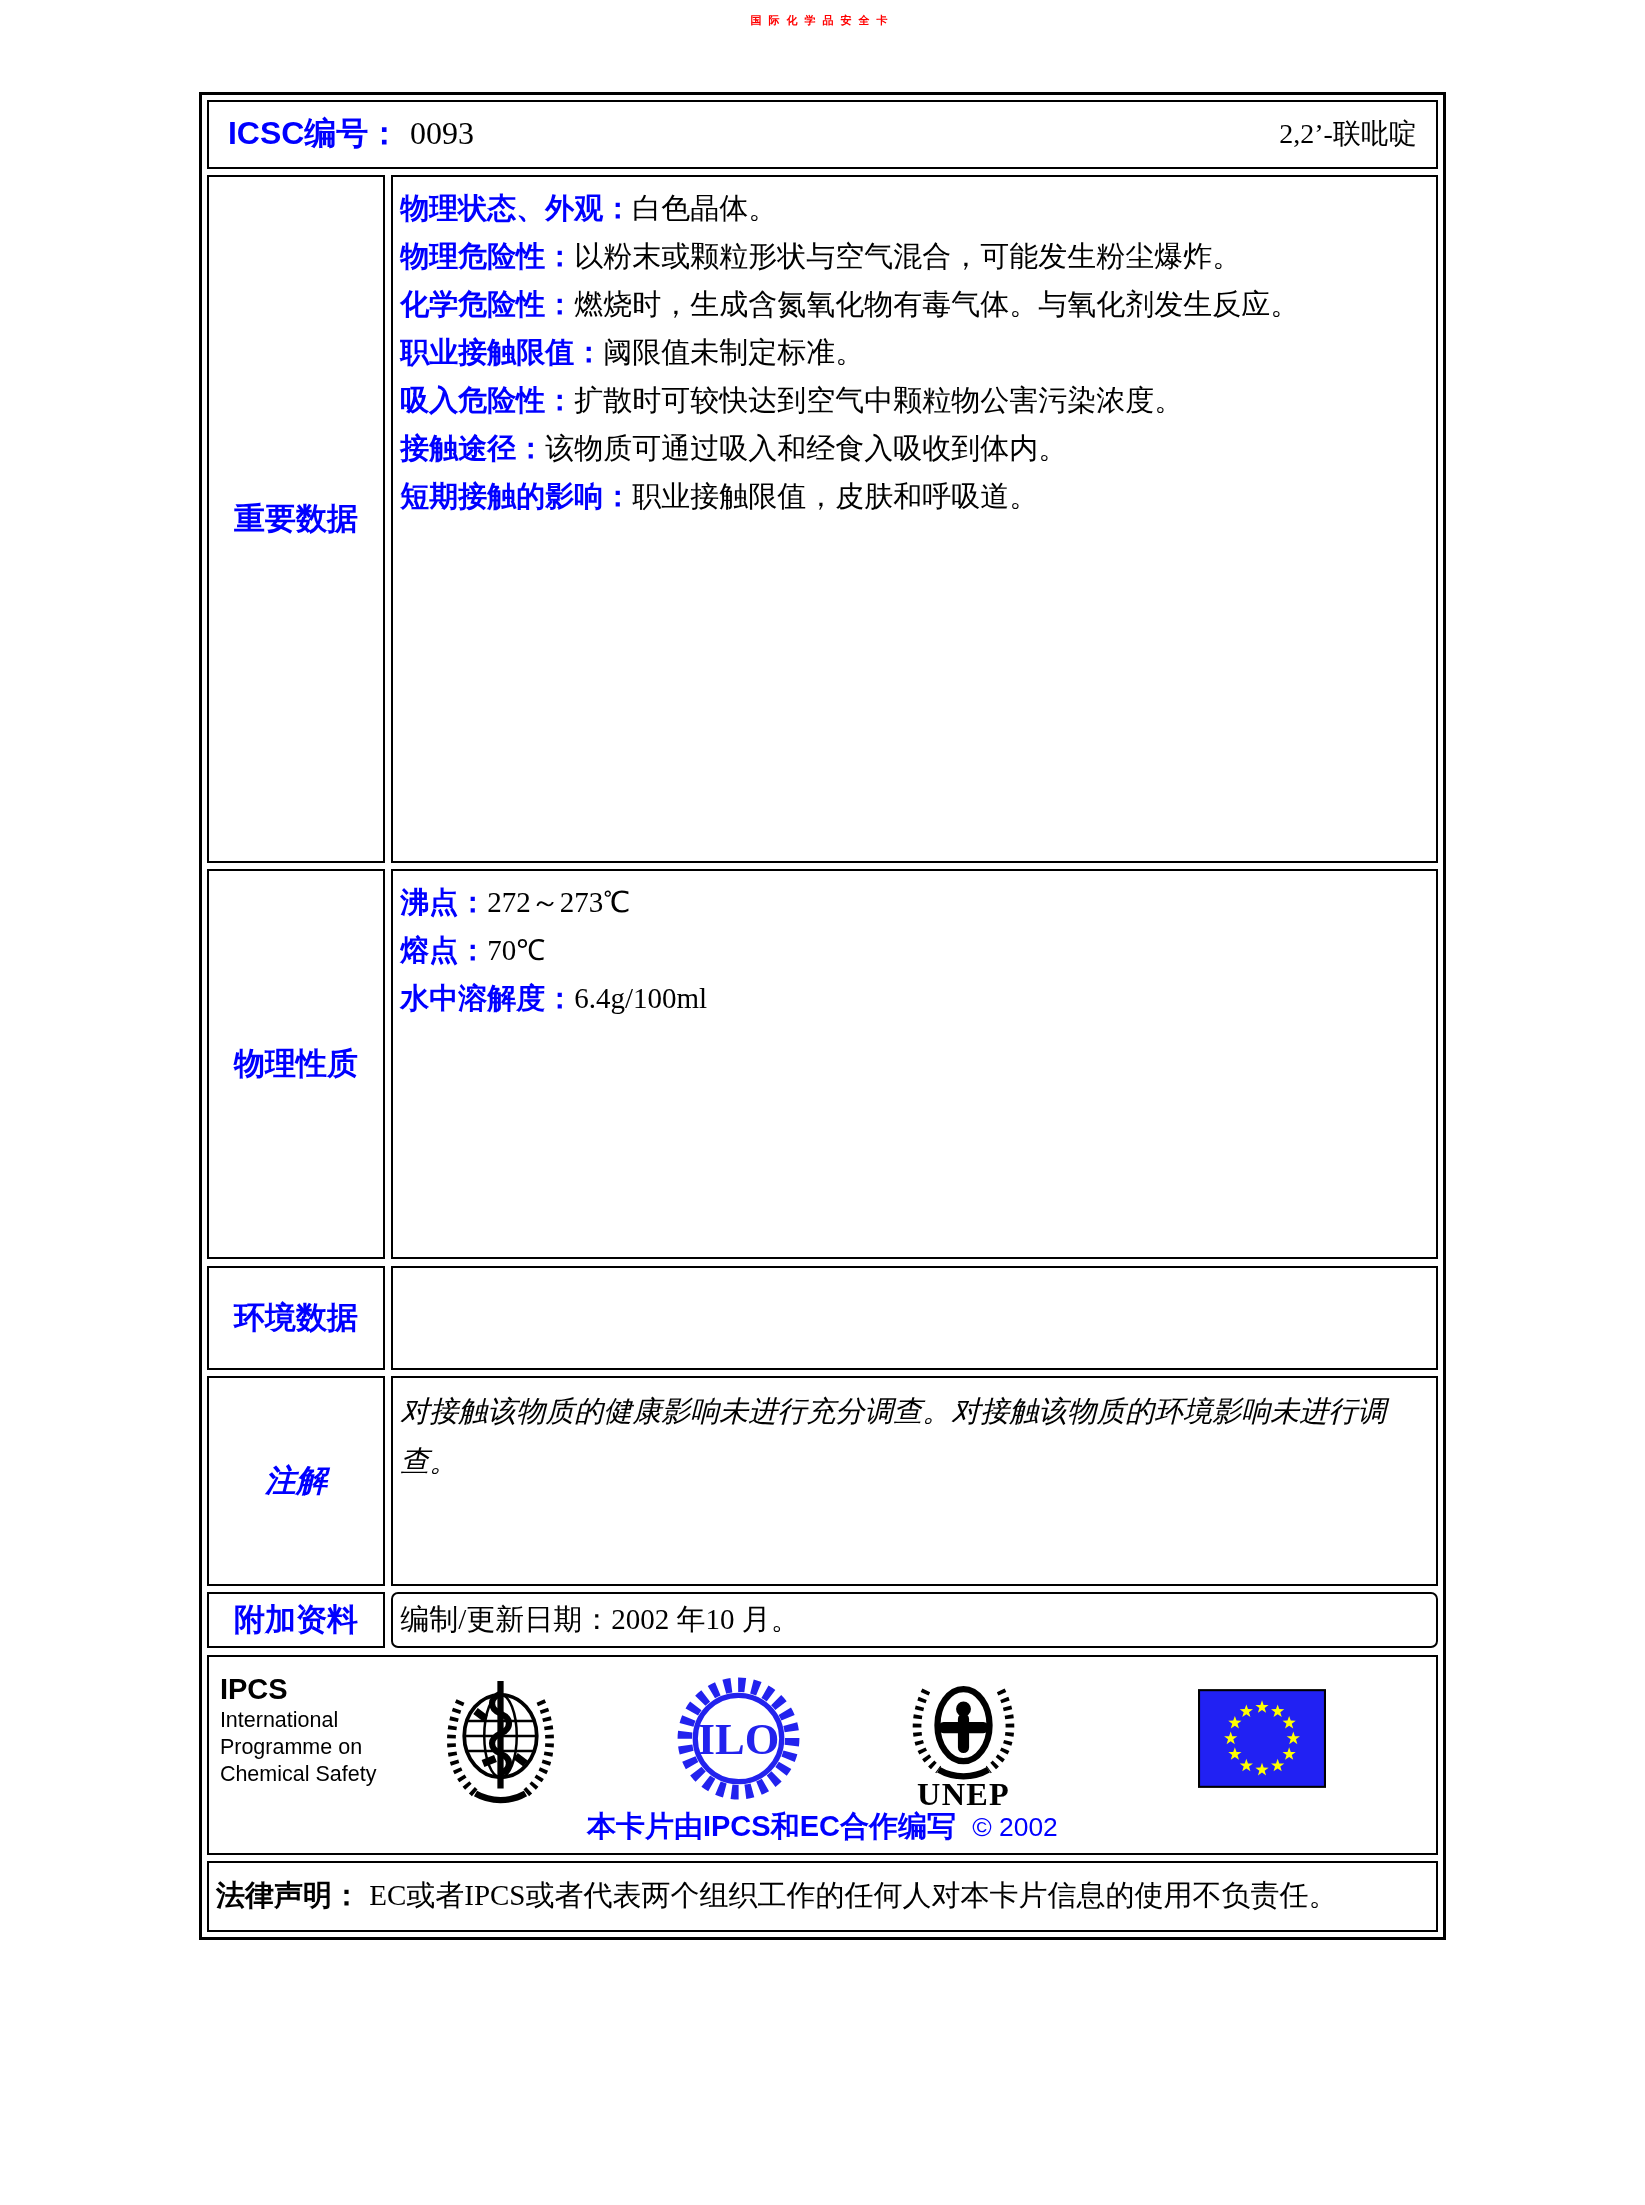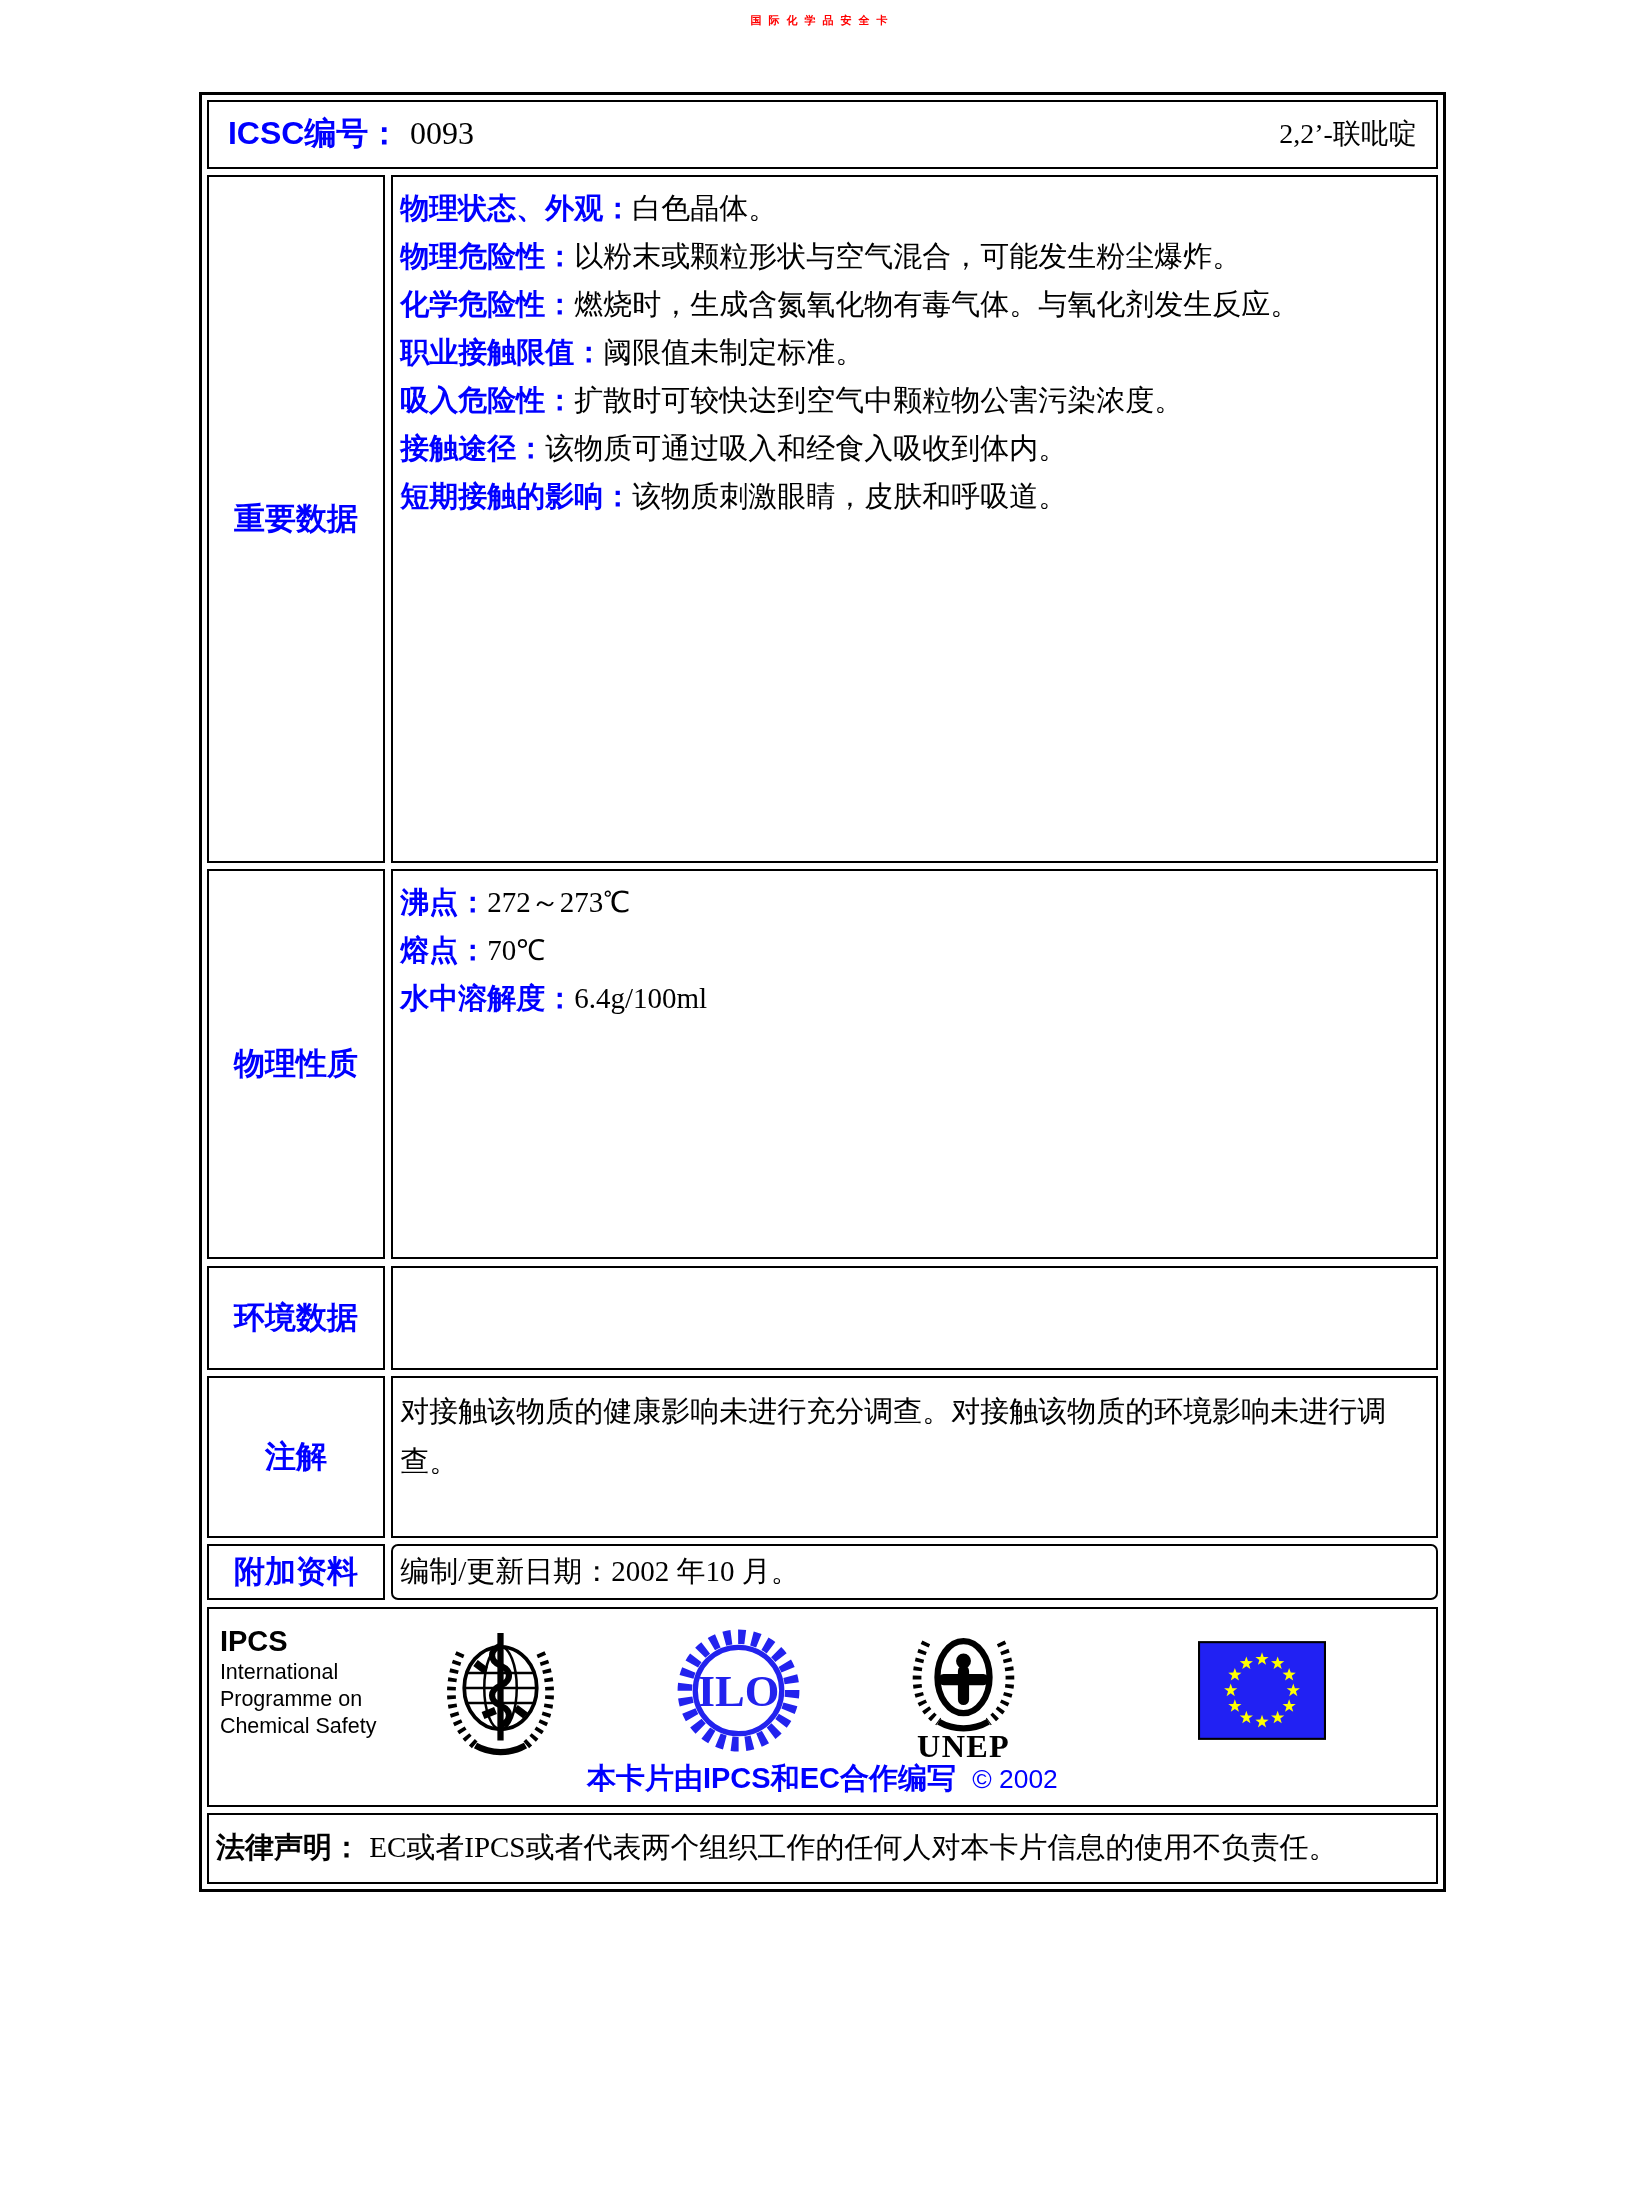--- a/index.html
+++ b/index.html
@@ -29,21 +29,21 @@
   .chem-name{font-size:28px;}
 
   .kv-list{padding:7px 5.6px 5.6px 7px;}
   .kv-line{font-size:29px;line-height:48px;white-space:nowrap;}
   .kv-label{font-family:"Liberation Sans", sans-serif;font-weight:bold;color:#0000ff;margin-right:0;}
   .kv-text{color:#000;}
 
   .important-cell{height:688px;}
   .physical-cell{height:390px;}
   .env-cell{height:104px;}
-  .notes-cell{height:162px;}
+  .notes-cell{height:210px;font-style:italic;}
   .notes-par{font-size:29px;line-height:50px;padding:8.3px 9.7px 0 7px;}
   .extra-row{height:56px;}
   .extra-cell{display:flex;align-items:center;padding:0 7px;font-size:29px;border-radius:7px;}
   .extra-label-cell{height:auto;}
 
   .footer-cell{height:200px;position:relative;}
   .ipcs-block{position:absolute;left:11px;top:15.3px;font-family:"Liberation Sans", sans-serif;}
   .ipcs-title{font-size:29px;font-weight:bold;line-height:35px;}
   .ipcs-line{font-size:21.5px;line-height:27px;}
   .logo{position:absolute;top:16.7px;}
@@ -82,21 +82,21 @@
         <span class="section-label">重要数据</span>
       </div>
       <div class="cell content-cell important-cell">
         <div class="kv-list">
           <div class="kv-line"><span class="kv-label">物理状态、外观：</span><span class="kv-text">白色晶体。</span></div>
           <div class="kv-line"><span class="kv-label">物理危险性：</span><span class="kv-text">以粉末或颗粒形状与空气混合，可能发生粉尘爆炸。</span></div>
           <div class="kv-line"><span class="kv-label">化学危险性：</span><span class="kv-text">燃烧时，生成含氮氧化物有毒气体。与氧化剂发生反应。</span></div>
           <div class="kv-line"><span class="kv-label">职业接触限值：</span><span class="kv-text">阈限值未制定标准。</span></div>
           <div class="kv-line"><span class="kv-label">吸入危险性：</span><span class="kv-text">扩散时可较快达到空气中颗粒物公害污染浓度。</span></div>
           <div class="kv-line"><span class="kv-label">接触途径：</span><span class="kv-text">该物质可通过吸入和经食入吸收到体内。</span></div>
-          <div class="kv-line"><span class="kv-label">短期接触的影响：</span><span class="kv-text">该物质刺激眼睛，皮肤和呼吸道。</span></div>
+          <div class="kv-line"><span class="kv-label">短期接触的影响：</span><span class="kv-text">职业接触限值，皮肤和呼吸道。</span></div>
         </div>
       </div>
     </div>
 
     <div class="row">
       <div class="cell label-cell physical-cell">
         <span class="section-label">物理性质</span>
       </div>
       <div class="cell content-cell physical-cell">
         <div class="kv-list">

